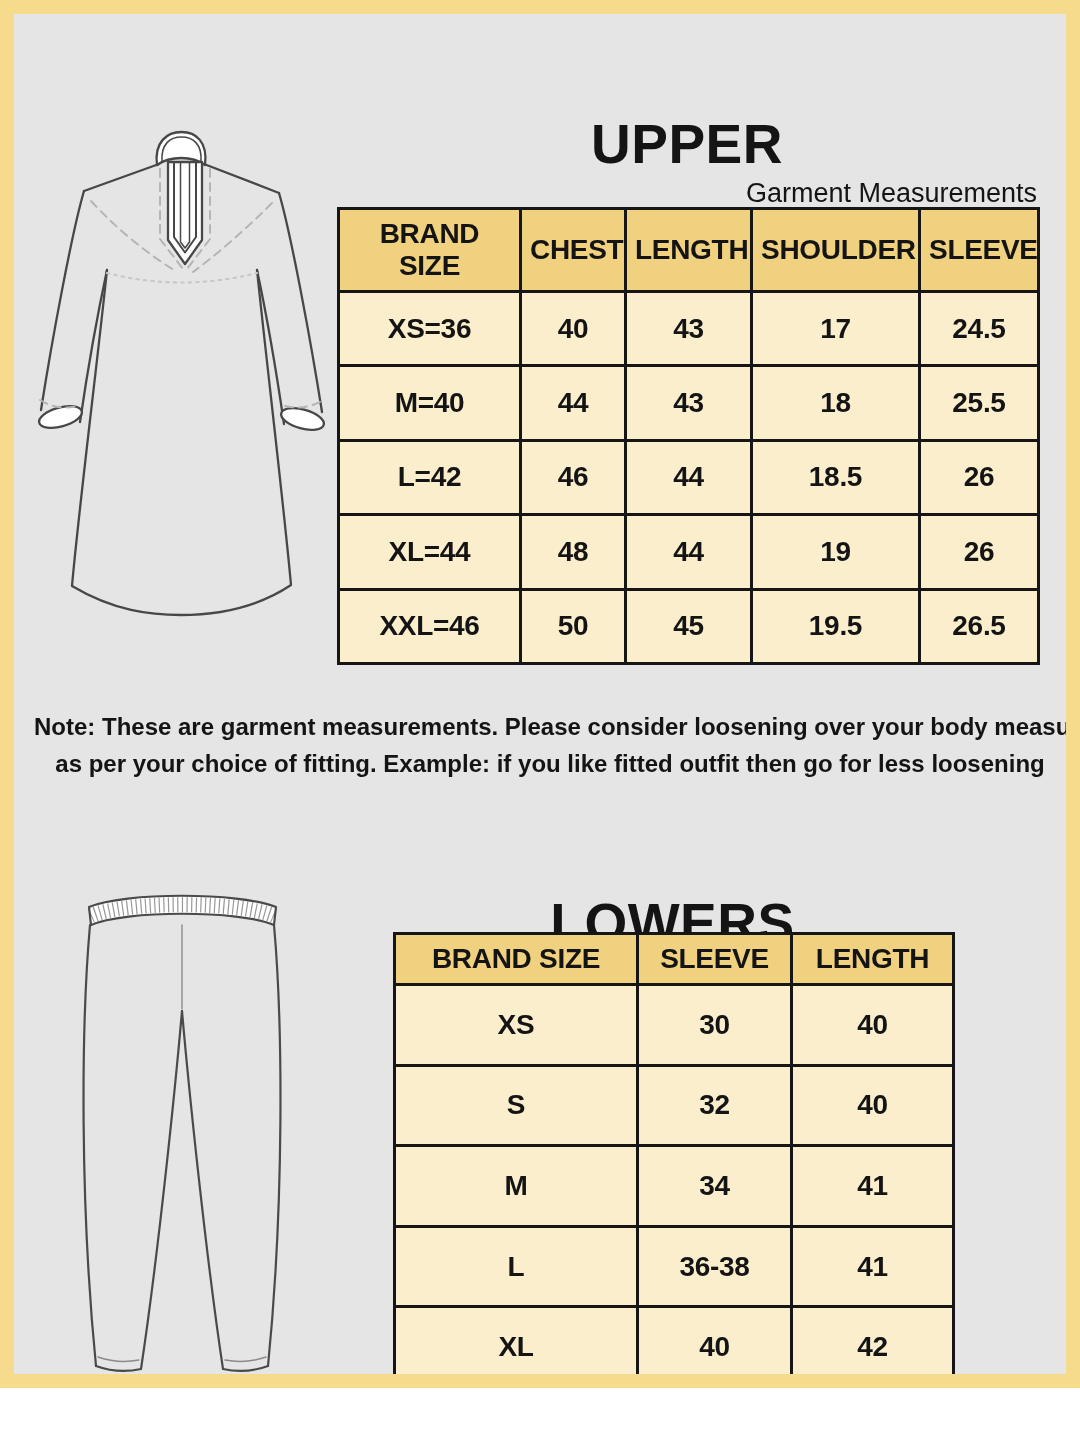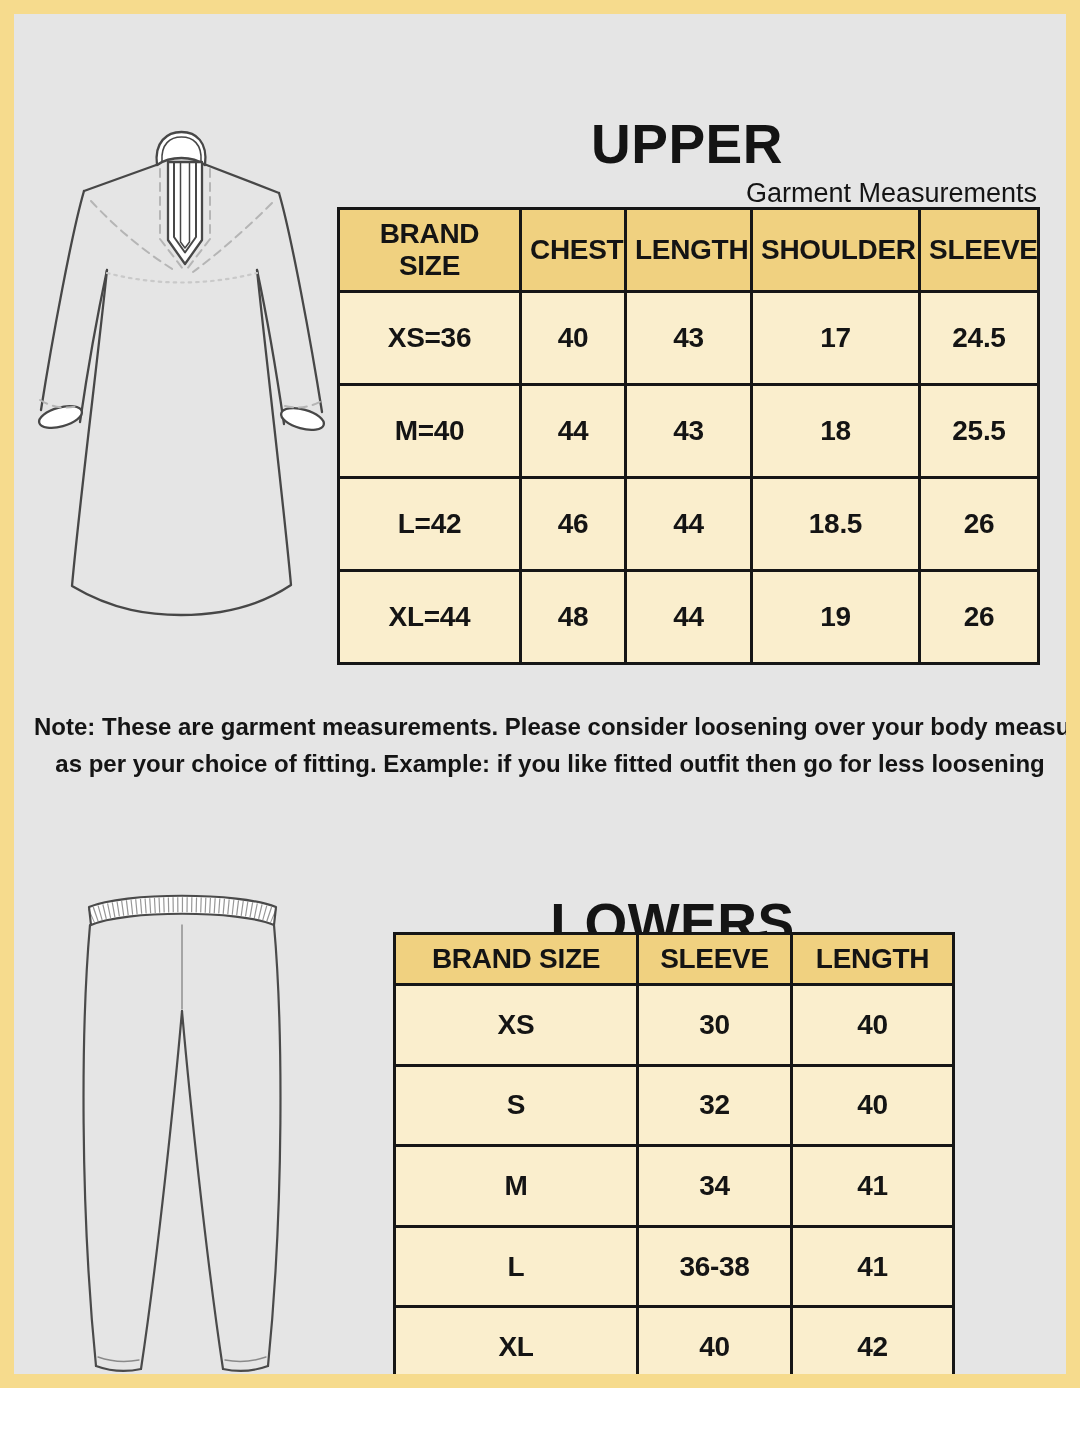--- a/index.html
+++ b/index.html
@@ -168,20 +168,27 @@
           <td>18.5</td>
           <td>26</td>
         </tr>
         <tr>
           <td>XL=44</td>
           <td>48</td>
           <td>44</td>
           <td>19</td>
           <td>26</td>
         </tr>
+        <tr>
+          <td>XXL=46</td>
+          <td>50</td>
+          <td>45</td>
+          <td>19.5</td>
+          <td>26.5</td>
+        </tr>
       </tbody>
     </table>
   </section>
 
   <p class="note"><span>Note: These are garment measurements. Please consider loosening over your body measurements</span><br><span>as per your choice of fitting. Example: if you like fitted outfit then go for less loosening</span></p>
 
   <section>
 
     <svg id="pants-illustration" viewBox="0 0 250 540" xmlns="http://www.w3.org/2000/svg" aria-hidden="true">
 

